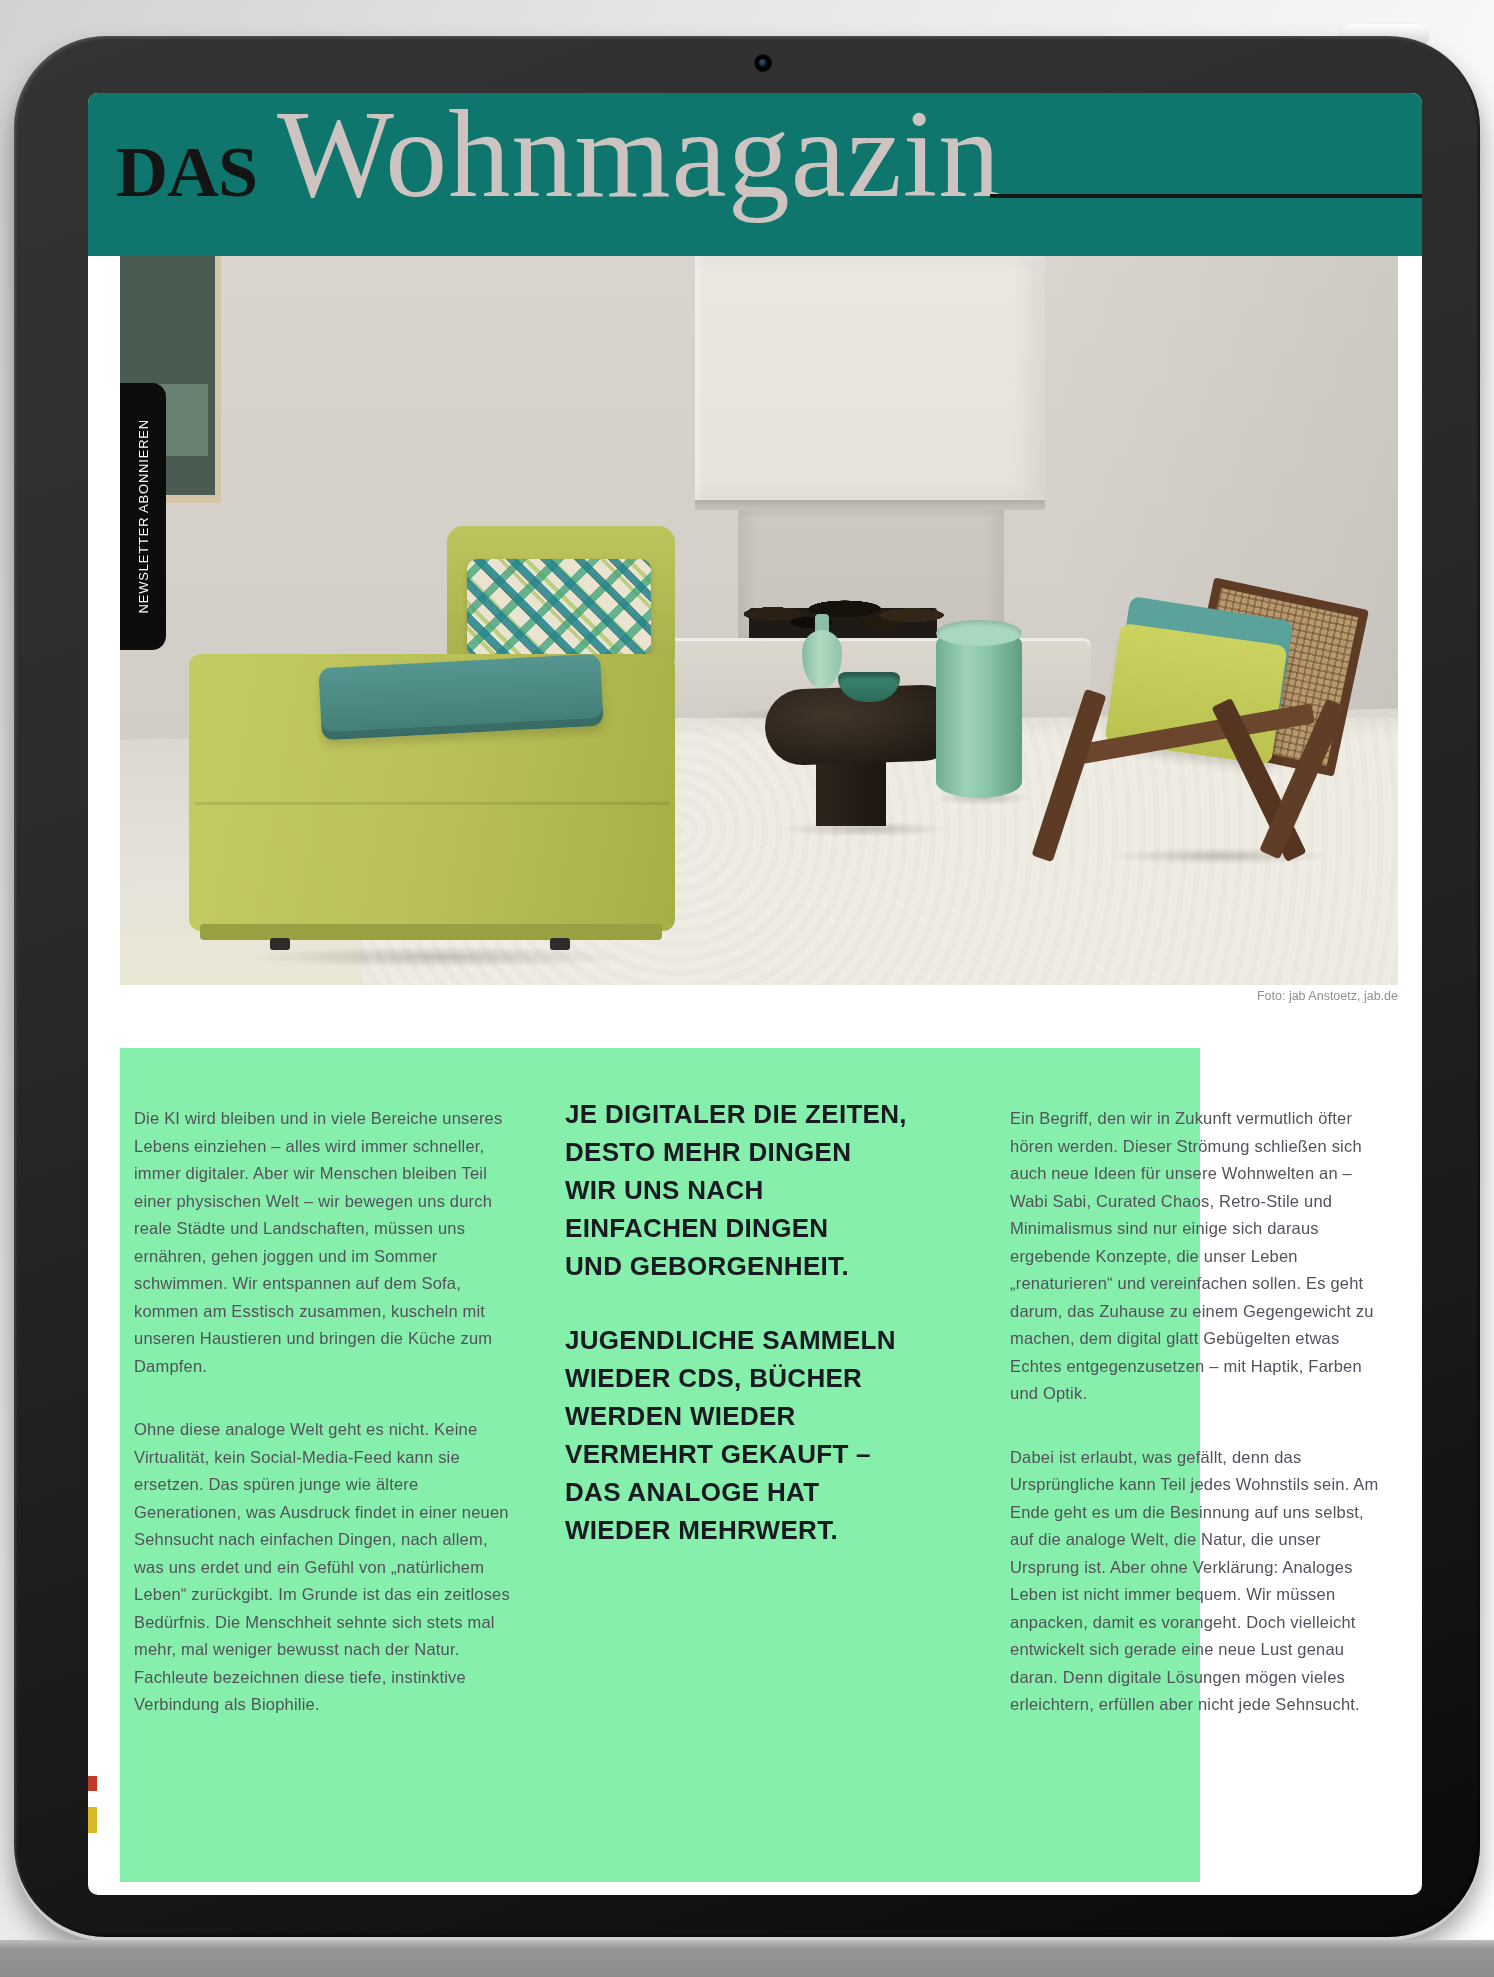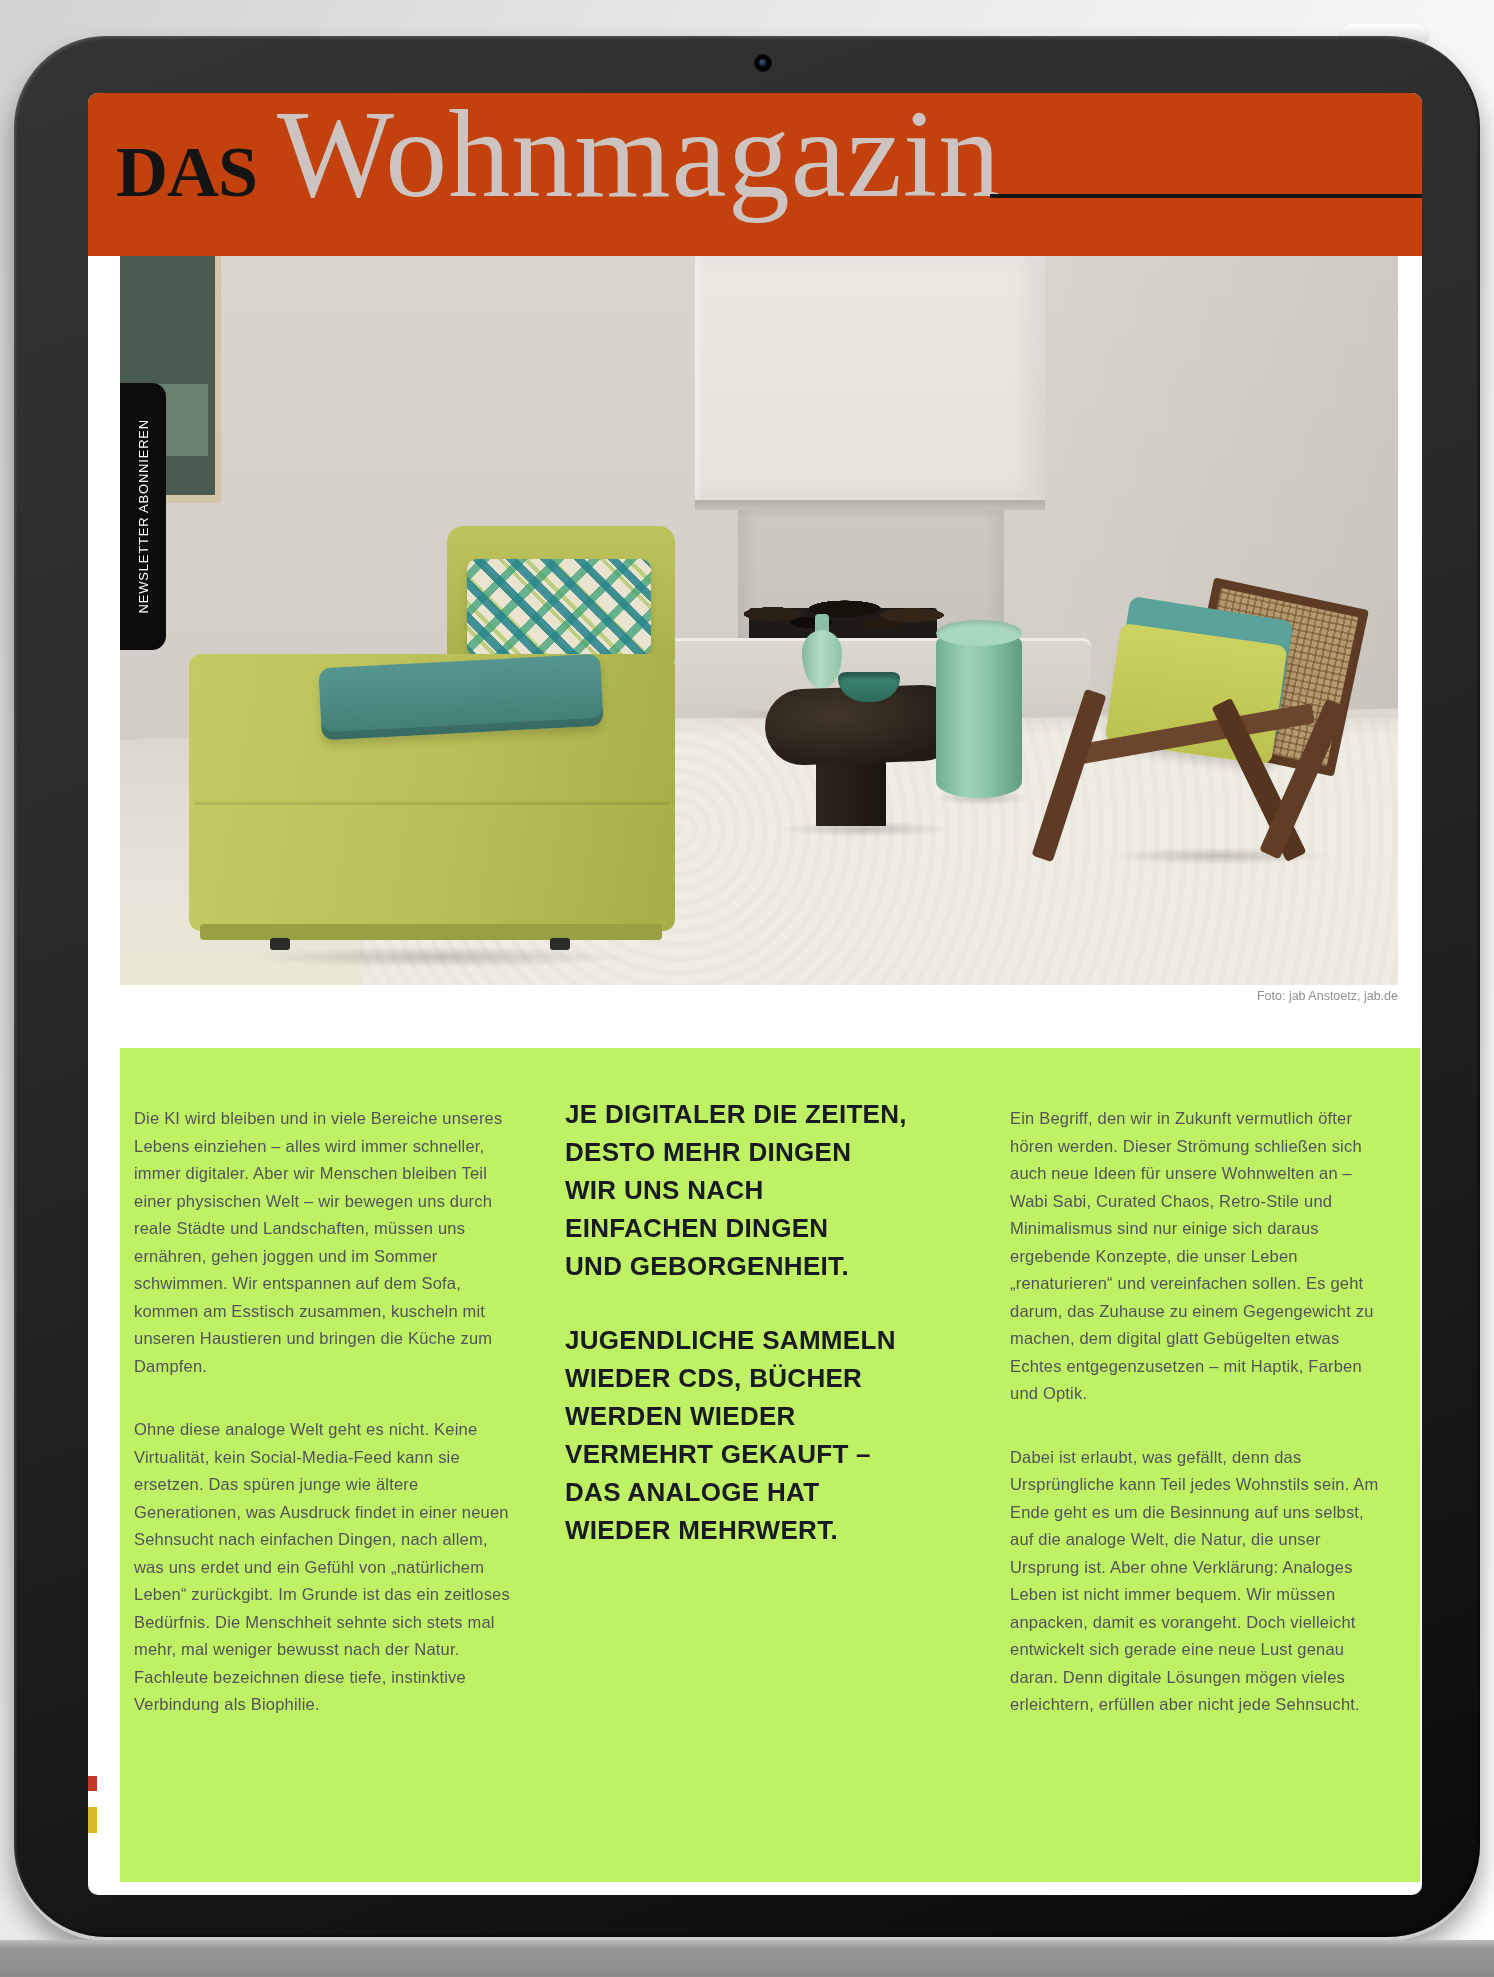--- a/index.html
+++ b/index.html
@@ -15,21 +15,21 @@
         box-shadow:inset 2px 2px 3px rgba(255,255,255,.14),inset -2px -2px 3px rgba(0,0,0,.5),
                    0 4px 0 #cfcfcf,0 16px 26px rgba(0,0,0,.38);}
   .camera{position:absolute;left:740px;top:18px;width:18px;height:18px;border-radius:50%;
         background:#000;box-shadow:inset 0 0 2px #333;}
   .camera .lens{position:absolute;left:5px;top:5px;width:8px;height:8px;border-radius:50%;
         background:radial-gradient(circle at 35% 35%,#3a5a7a,#0a1420 70%);}
   .screen{position:absolute;left:74px;top:57px;width:1334px;height:1802px;background:#ffffff;
         border-radius:10px;overflow:hidden;}
 
   
-  .site-header{position:absolute;left:0;top:0;width:100%;height:163px;background:#c2410c;}
+  .site-header{position:absolute;left:0;top:0;width:100%;height:163px;background:#0f766e;}
   .logo{position:absolute;left:28px;top:0px;display:flex;align-items:baseline;white-space:nowrap;
         font-family:"Liberation Serif",serif;}
   .logo-das{font-size:72px;font-weight:700;letter-spacing:-1px;color:#141414;line-height:1.55;}
   .logo-wordmark{font-size:124px;font-weight:400;letter-spacing:1px;color:#cdc4c1;line-height:1;margin-left:20px;}
   .header-rule{position:absolute;left:902px;top:101px;right:0;height:4px;background:#161616;}
 
   
   .hero{position:absolute;left:32px;top:163px;width:1278px;height:729px;overflow:hidden;
         background:linear-gradient(180deg,#d9d5ce 0%,#d3cfc8 55%,#cfcbc3 100%);}
   .hero *{position:absolute;}
@@ -113,21 +113,21 @@
   .newsletter-tab{position:absolute;left:32px;top:290px;width:46px;height:267px;background:#0c0c0c;
         border-radius:0 14px 14px 0;z-index:5;display:flex;align-items:center;justify-content:center;cursor:pointer;}
   .newsletter-tab span{writing-mode:vertical-rl;transform:rotate(180deg);color:#ffffff;
         font-size:13px;letter-spacing:.8px;white-space:nowrap;}
 
   
   .photo-credit{position:absolute;left:32px;top:896px;width:1278px;text-align:right;
         font-size:12.5px;color:#8f8f8f;}
 
   
-  .article{position:absolute;left:32px;top:955px;width:1300px;height:834px;background:#bef264;}
+  .article{position:absolute;left:32px;top:955px;width:1080px;height:834px;background:#86efac;}
   .col{position:absolute;color:#53525b;font-size:16.5px;line-height:27.5px;letter-spacing:.2px;}
   .col p{margin:0 0 36px 0;}
   .col-left{left:14px;top:57px;width:376px;}
   .col-right{left:890px;top:57px;width:380px;}
   .col-mid{left:445px;top:47px;width:400px;}
   .headline{font-family:"Liberation Serif",serif;font-weight:700;color:#14141a;
         font-size:64px;line-height:66px;letter-spacing:-1.5px;margin:0 0 46px 0;}
   .headline span{display:block;}
   .highlight{font-weight:700;color:#1a1a22;font-size:26px;line-height:38px;letter-spacing:.3px;margin:0 0 40px 0;}
   .highlight span{display:block;white-space:nowrap;}

